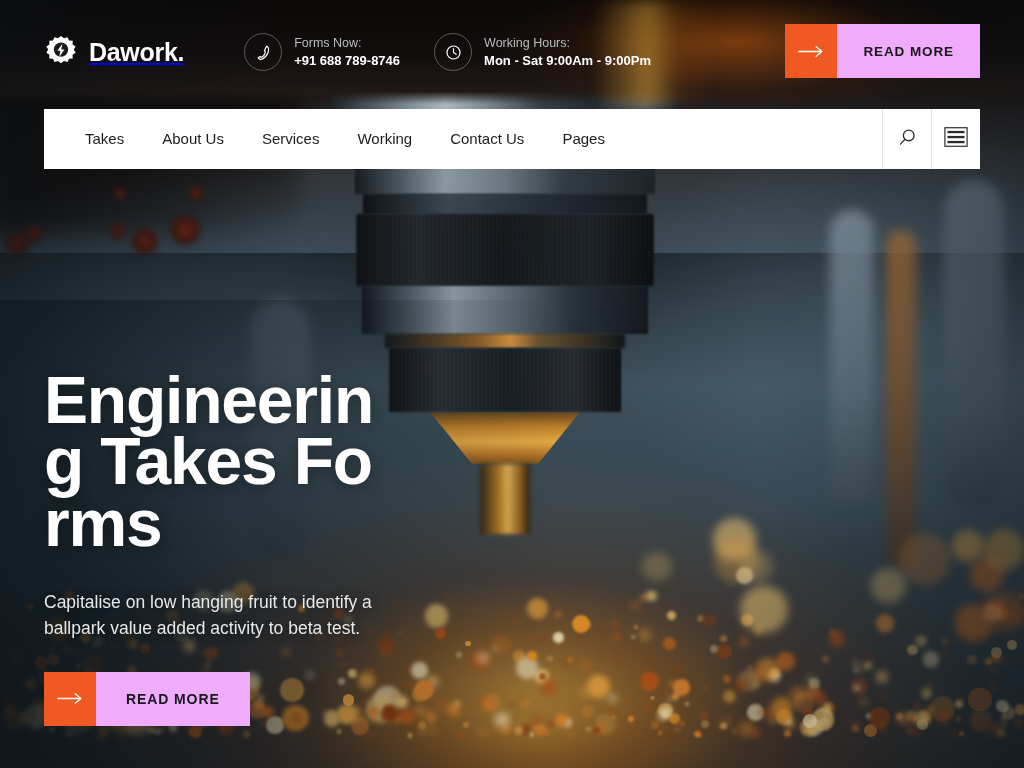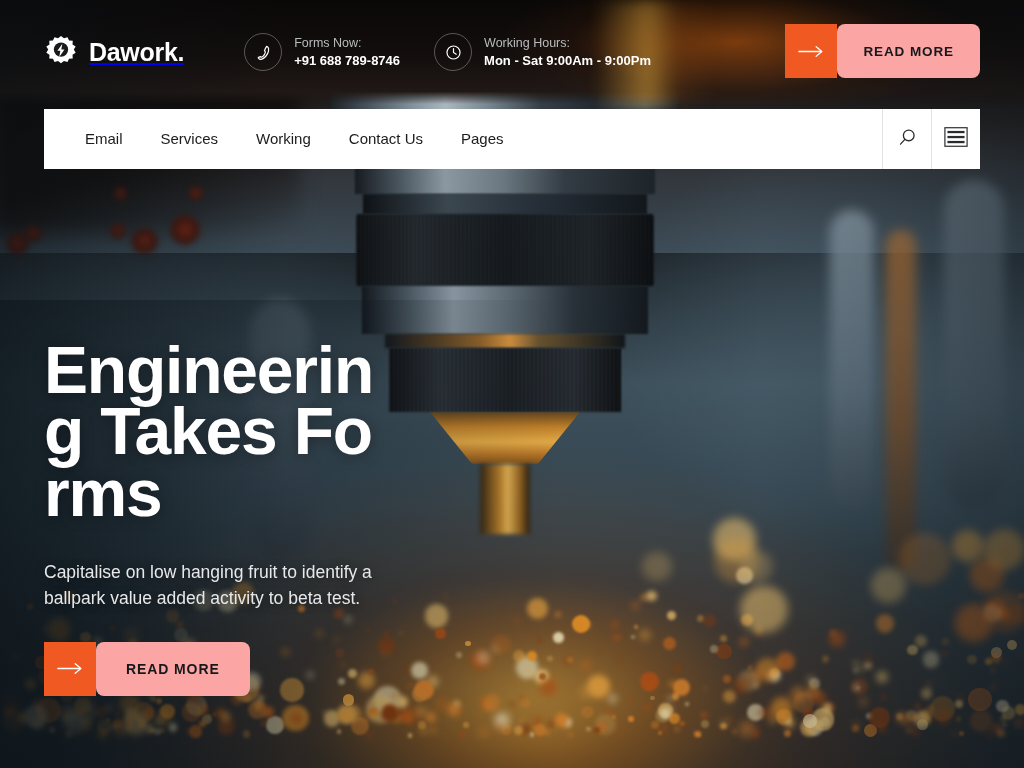--- a/index.html
+++ b/index.html
@@ -132,43 +132,43 @@
   .info-circle svg { width:17px; height:17px; }
   .info-txt { display:flex; flex-direction:column; gap:5px; }
   .info-label { color:#b9bcbd; font-size:12.5px; font-weight:400; line-height:1; }
   .info-value { color:#ffffff; font-size:13px; font-weight:700; line-height:1; white-space:nowrap; }
 
   .btn-split { display:flex; align-items:stretch; height:54px; text-decoration:none; }
   .btn-arrow {
     width:52px; background:#F05A22; display:flex; align-items:center; justify-content:center;
   }
   .btn-label {
-    background:#fca5a5; color:#17181a; font-size:13.5px; font-weight:700;
-    letter-spacing:0.9px; display:flex; align-items:center; padding:0 26px; white-space:nowrap;border-radius:8px;
+    background:#f0abfc; color:#17181a; font-size:13.5px; font-weight:700;
+    letter-spacing:0.9px; display:flex; align-items:center; padding:0 26px; white-space:nowrap;
   }
   #header-cta { position:absolute; right:44px; top:24px; }
 
   
   #navbar {
     position:absolute; z-index:6; left:44px; top:109px; width:936px; height:60px;
     background:#ffffff; display:flex; align-items:stretch;
   }
   .nav-links { display:flex; align-items:center; padding-left:22px; gap:0; }
   .nav-link {
     color:#1b1c1e; font-size:15px; font-weight:500; text-decoration:none;
     padding:0 19px; line-height:60px; white-space:nowrap;
   }
   .nav-tools { margin-left:auto; display:flex; align-items:stretch; }
   .nav-tool {
     width:49px; display:flex; align-items:center; justify-content:center;
     border-left:1px solid #e3e3e3; cursor:pointer;
   }
 
   
-  #hero-content { position:absolute; z-index:4; left:44px; top:340px; width:420px; }
+  #hero-content { position:absolute; z-index:4; left:44px; top:370px; width:420px; }
   #hero-title {
     color:#ffffff; font-size:66px; line-height:0.93; font-weight:700;
     letter-spacing:-1.2px; width:345px; word-break:break-all;
     text-shadow:0 2px 14px rgba(0,0,0,0.35);
   }
   #hero-sub {
     margin-top:36px; color:#e6e8ea; font-size:17.5px; line-height:1.48;
     width:360px; font-weight:400; text-shadow:0 1px 8px rgba(0,0,0,0.5);
   }
   #hero-cta { margin-top:30px; }
@@ -710,21 +710,22 @@
         <path d="M1 7h26"></path>
           <path d="M21 1.5L27.5 7 21 12.5"></path>
       </svg>
     </span>
     <span class="btn-label">READ MORE</span>
   </a>
 </div>
 
 <nav id="navbar">
   <div class="nav-links">
-    <a class="nav-link" href="#">Email</a>
+    <a class="nav-link" href="#">Takes</a>
+    <a class="nav-link" href="#">About Us</a>
     <a class="nav-link" href="#">Services</a>
     <a class="nav-link" href="#">Working</a>
     <a class="nav-link" href="#">Contact Us</a>
     <a class="nav-link" href="#">Pages</a>
   </div>
   <div class="nav-tools">
     <div class="nav-tool">
       <span>
         <svg viewBox="0 0 24 24" width="21" height="21" fill="none" stroke="#2a2b2d" stroke-width="1.5" stroke-linecap="round">
           <circle cx="13.4" cy="9.6" r="6.1"></circle>

